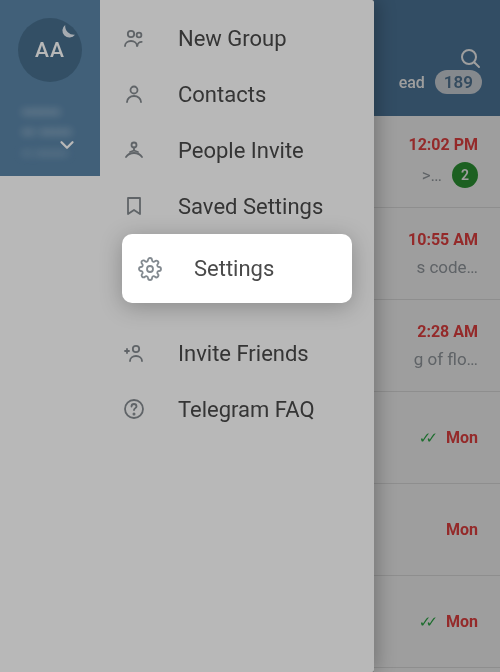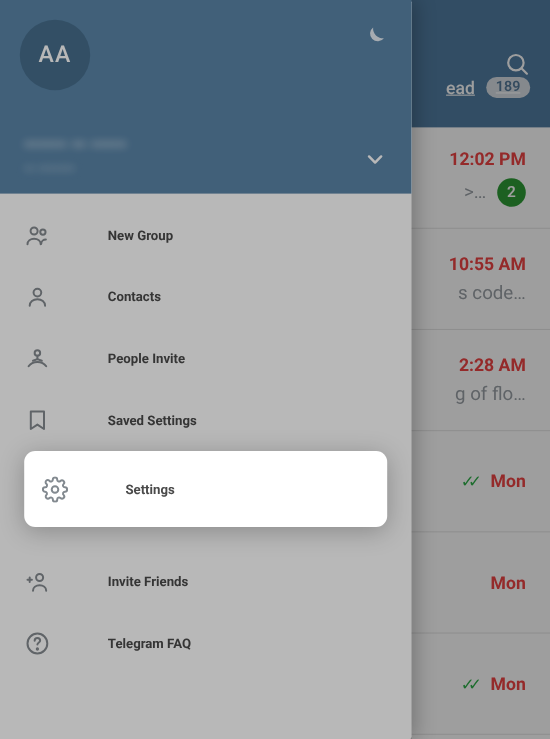--- a/index.html
+++ b/index.html
@@ -35,29 +35,28 @@
   .bg-tabbar {
     position: absolute;
     top: 70px;
     right: 18px;
     display: flex;
     align-items: center;
     gap: 10px;
     color: #fff;
     font-size: 16px;
     font-weight: 500;
-    text-decoration: underline;
   }
   .bg-tabbar .badge {
     display: inline-flex;
     align-items: center;
     justify-content: center;
     background: #d7dde4;
     color: #557a99;
-    font-size: 13px;
+    font-size: 17px;
     font-weight: 600;
     border-radius: 12px;
     padding: 2px 9px;
   }
   .chat-list {
     position: absolute;
     top: 116px;
     left: 0;
     right: 0;
     bottom: 0;
@@ -102,21 +101,21 @@
   
   .drawer {
     position: absolute;
     top: 0; left: 0;
     width: 374px;
     height: 100%;
     background: #fff;
     z-index: 5;
     box-shadow: 4px 0 18px rgba(0,0,0,0.25);
     display: flex;
-    flex-direction: column;
+    flex-direction: row;
     border-top-right-radius: 2px;
     border-bottom-right-radius: 2px;
   }
   .drawer-dim {
     position: absolute;
     inset: 0;
     background: rgba(0,0,0,0.28);
     z-index: 8;
     pointer-events: none;
   }
@@ -173,24 +172,24 @@
   }
   .menu {
     flex: 1;
     padding-top: 10px;
   }
   .menu-item {
     display: flex;
     align-items: center;
     height: 56px;
     padding: 0 22px;
-    gap: 52px;
+    gap: 32px;
     color: #4a4a4a;
-    font-size: 12px;
-    font-weight: 700;
+    font-size: 22px;
+    font-weight: 400;
   }
   .menu-item .icon {
     width: 24px;
     height: 24px;
     display: flex;
     align-items: center;
     justify-content: center;
     color: #858b90;
   }
   .menu-item.highlight {

